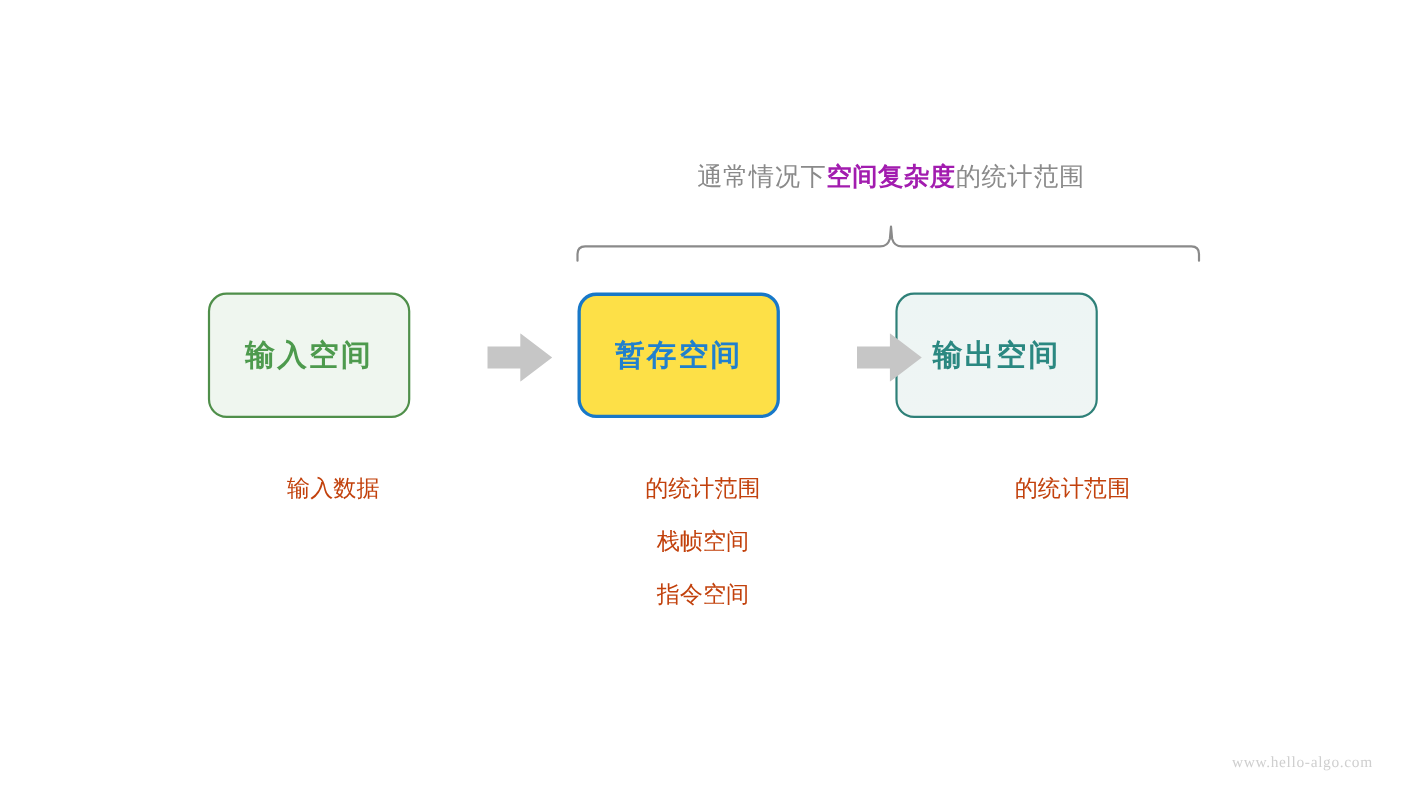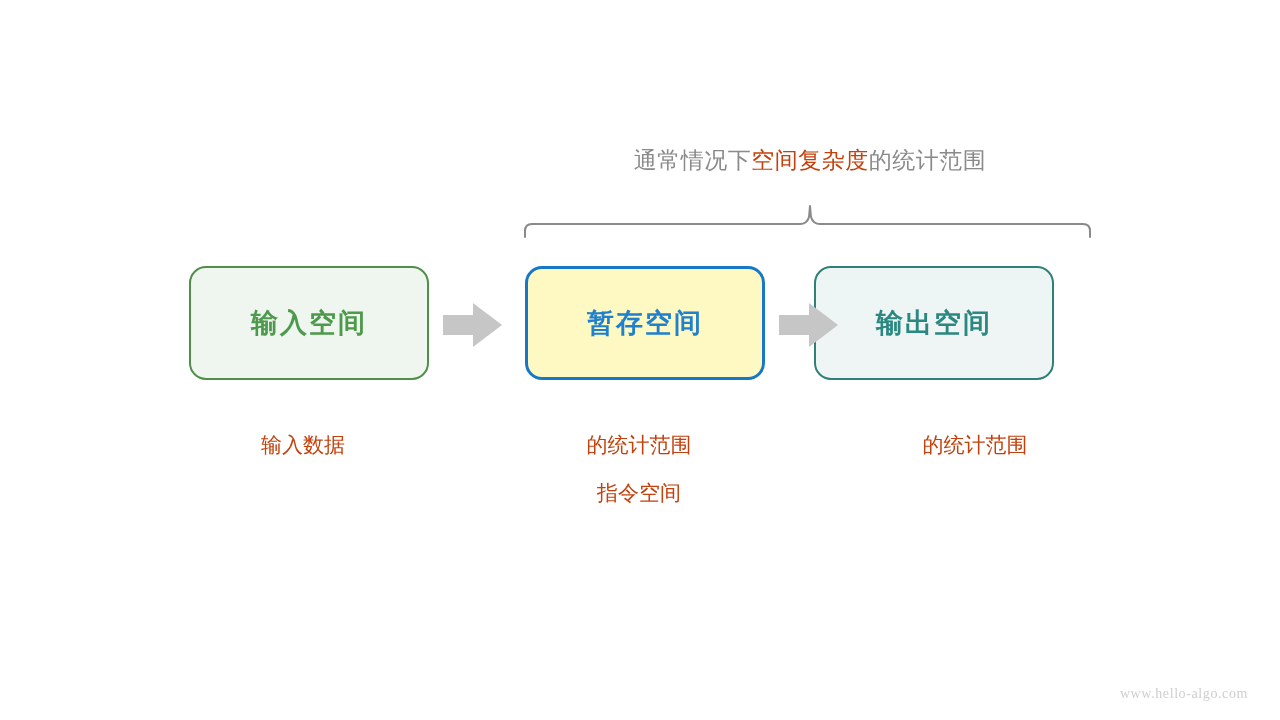--- a/index.html
+++ b/index.html
@@ -21,55 +21,55 @@
     left: 510px;
     top: 145px;
     width: 600px;
     text-align: center;
     font-size: 23px;
     color: #8a8a8a;
     letter-spacing: 0.5px;
     white-space: nowrap;
   }
   #brace-caption .bold {
-    font-weight: normal;
-    color: #c2410c;
+    font-weight: bold;
+    color: #a21caf;
   }
 
   
   #brace-svg {
     position: absolute;
     left: 505px;
     top: 195px;
   }
 
   
   .stage-box {
     position: absolute;
     top: 266px;
-    width: 240px;
+    width: 184px;
     height: 114px;
     border-radius: 17px;
     box-sizing: border-box;
     display: flex;
     align-items: center;
     justify-content: center;
     font-size: 27px;
     font-weight: bold;
     letter-spacing: 2px;
   }
   #box-input {
     left: 189px;
     background: #eff6ef;
     border: 2px solid #4f8f4a;
     color: #4d9a4d;
   }
   #box-buffer {
     left: 525px;
-    background: #fef9c3;
+    background: #fde047;
     border: 3px solid #1878c8;
     color: #2080ce;
   }
   #box-output {
     left: 814px;
     background: #eef5f4;
     background: linear-gradient(180deg,#edf5f4 0%,#eff5f4 100%);
     border: 2px solid #2e8078;
     color: #2b8881;
   }
@@ -147,20 +147,21 @@
     <polygon points="0,12 30,12 30,0 59,22 30,44 30,32 0,32" fill="#c6c6c6"></polygon>
   </svg>
 </div>
 
 <div class="caption-col" id="caption-input">
   <div class="line">输入数据</div>
 </div>
 
 <div class="caption-col" id="caption-buffer">
   <div class="line">的统计范围</div>
+  <div class="line">栈帧空间</div>
   <div class="line">指令空间</div>
 </div>
 
 <div class="caption-col" id="caption-output">
   <div class="line">的统计范围</div>
 </div>
 
 <div id="watermark">www.hello-algo.com</div>
 
 </body></html>

